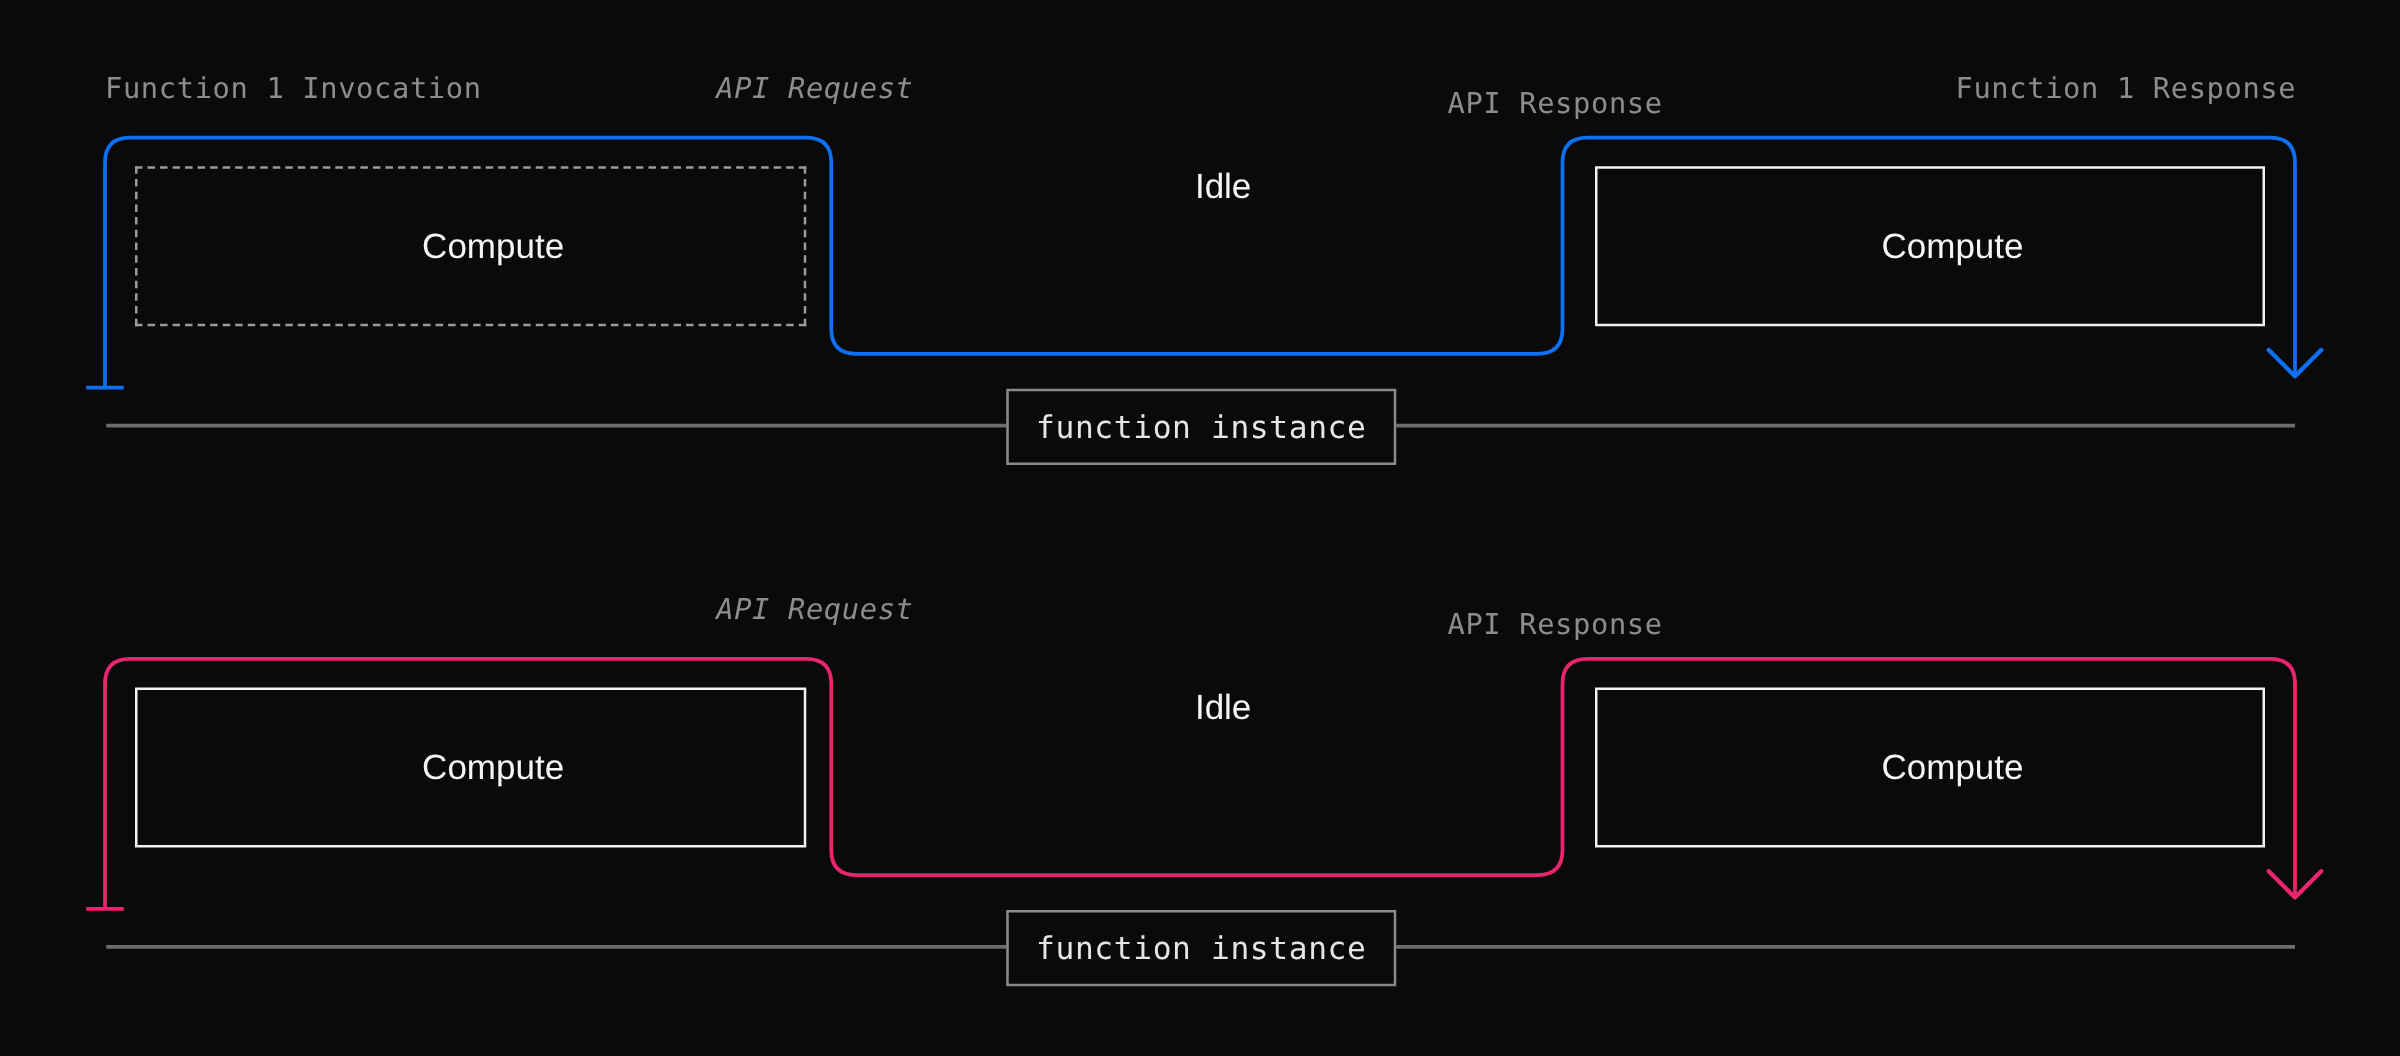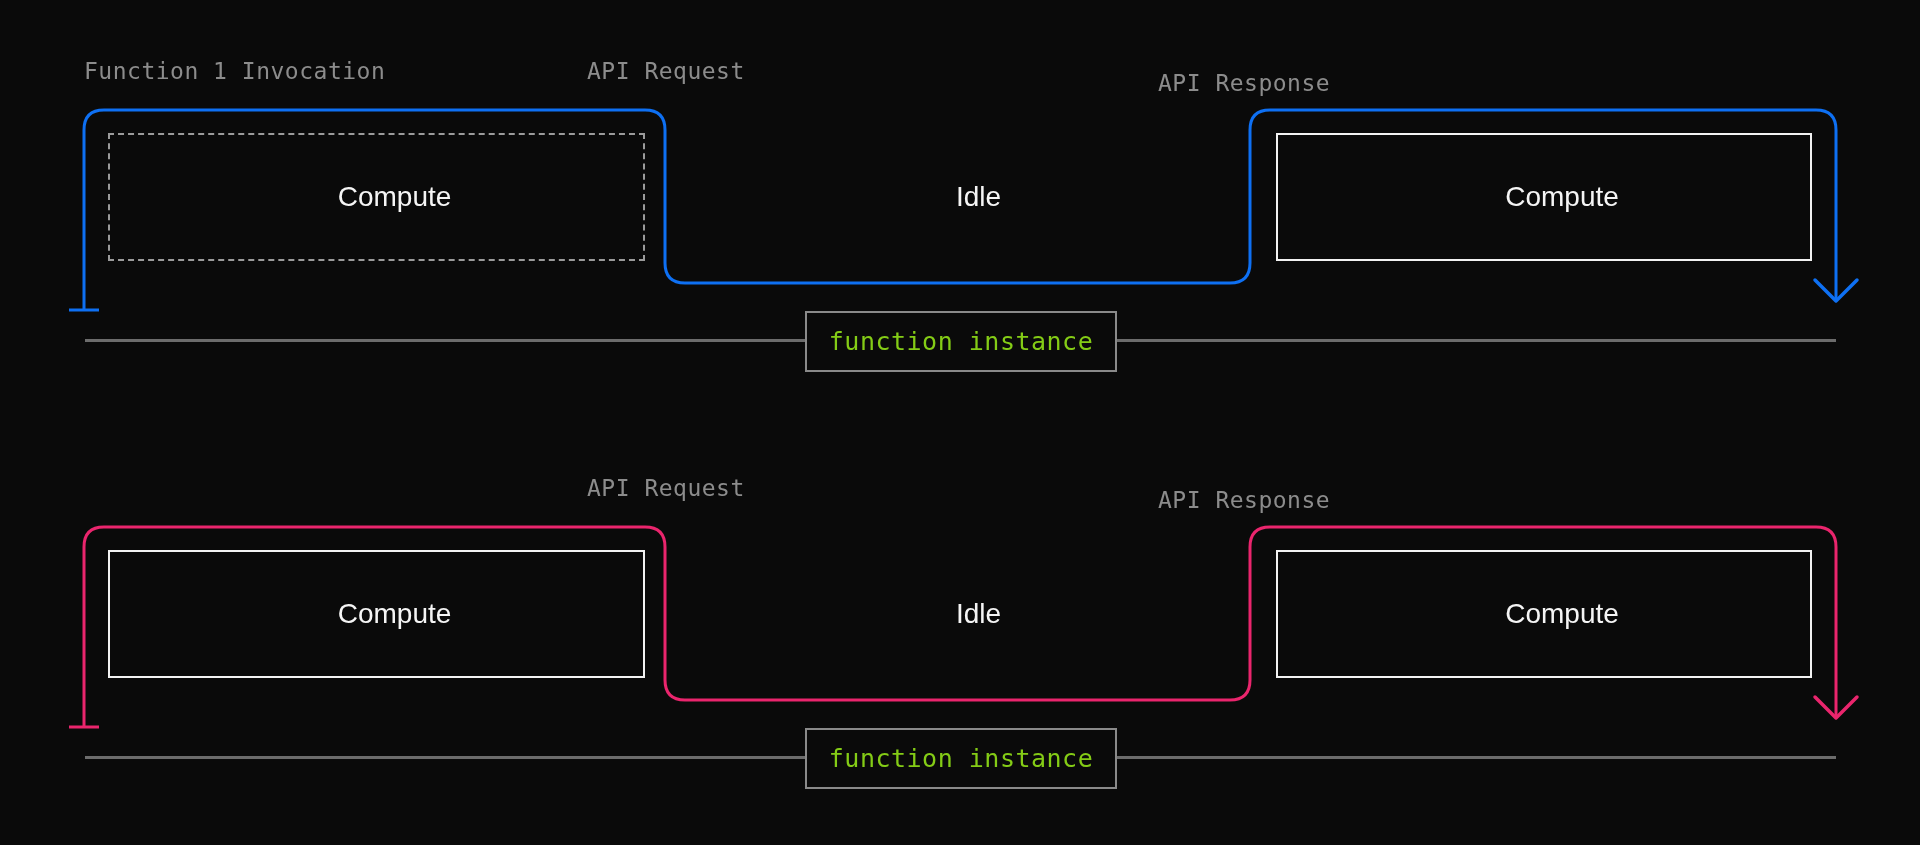--- a/index.html
+++ b/index.html
@@ -28,21 +28,21 @@
     position: absolute;
     top: 58px;
     font-family: "DejaVu Sans Mono", monospace;
     font-size: 23px;
     line-height: 27px;
     letter-spacing: 0.5px;
     color: #8c8c8c;
     white-space: nowrap;
   }
   .lbl-invocation  { left: 84px; }
-  .lbl-api-request { left: 587px; }
+  .lbl-api-request { left: 573px; font-style: italic; }
   .lbl-api-response{ left: 1158px; margin-top: 12px; }
   .lbl-response    { right: 83px; }
 
   .flow-svg {
     position: absolute;
     left: 0;
     top: 0;
     width: 1920px;
     height: 330px;
     overflow: visible;
@@ -72,21 +72,20 @@
     margin-left: 36px;
   }
 
   .idle-zone {
     position: absolute;
     left: 645px;
     top: 133px;
     width: 631px;
     height: 128px;
     display: flex;
-    align-items: center;
     justify-content: center;
   }
 
   .instance-rule {
     position: absolute;
     left: 85px;
     top: 339px;
     width: 1751px;
     height: 2.5px;
     background: #6c6c6c;
@@ -102,34 +101,35 @@
     border: 2px solid #8a8a8a;
     background: #0a0a0a;
     display: flex;
     align-items: center;
     justify-content: center;
   }
   .instance-box .instance-text {
     font-family: "DejaVu Sans Mono", monospace;
     font-size: 25px;
     letter-spacing: 0.5px;
-    color: #84cc16;
+    color: #e5e5e5;
     white-space: nowrap;
   }
 </style>
 </head>
 <body>
 
 <div class="canvas">
 
   <section class="row row-1">
 
     <div class="phase-label lbl-invocation">Function 1 Invocation</div>
     <div class="phase-label lbl-api-request">API Request</div>
     <div class="phase-label lbl-api-response">API Response</div>
+    <div class="phase-label lbl-response">Function 1 Response</div>
 
     <svg class="flow-svg" viewBox="0 0 1920 330" xmlns="http://www.w3.org/2000/svg">
       <path d="M 84 310 L 84 130 Q 84 110 104 110 L 645 110 Q 665 110 665 130 L 665 263 Q 665 283 685 283 L 1230 283 Q 1250 283 1250 263 L 1250 130 Q 1250 110 1270 110 L 1816 110 Q 1836 110 1836 130 L 1836 299" fill="none" stroke-width="3" stroke-linecap="butt" stroke="#0e70f3"></path>
       <path d="M 69 310 L 99 310" fill="none" stroke-width="3" stroke="#0e70f3"></path>
       <path d="M 1815 280 L 1836 301 L 1857 280" fill="none" stroke-width="3.5" stroke-linecap="round" stroke-linejoin="round" stroke="#0e70f3"></path>
     </svg>
 
     <div class="compute-box dashed box-left">
       <span class="phase-text">Compute</span>
     </div>

